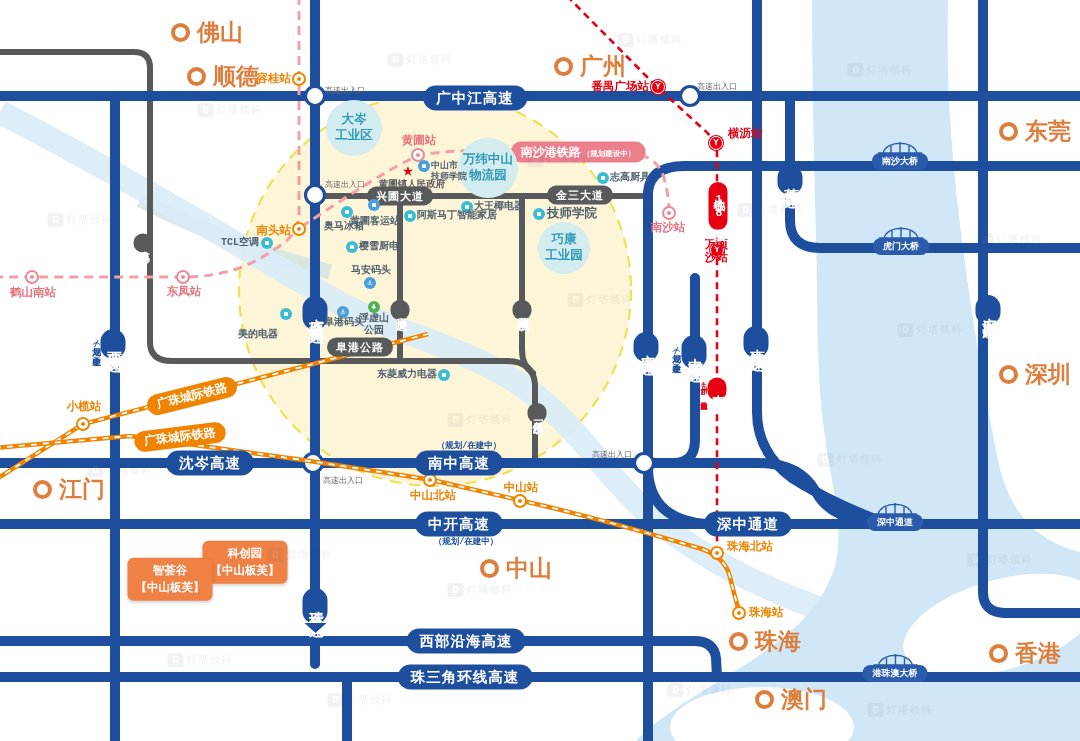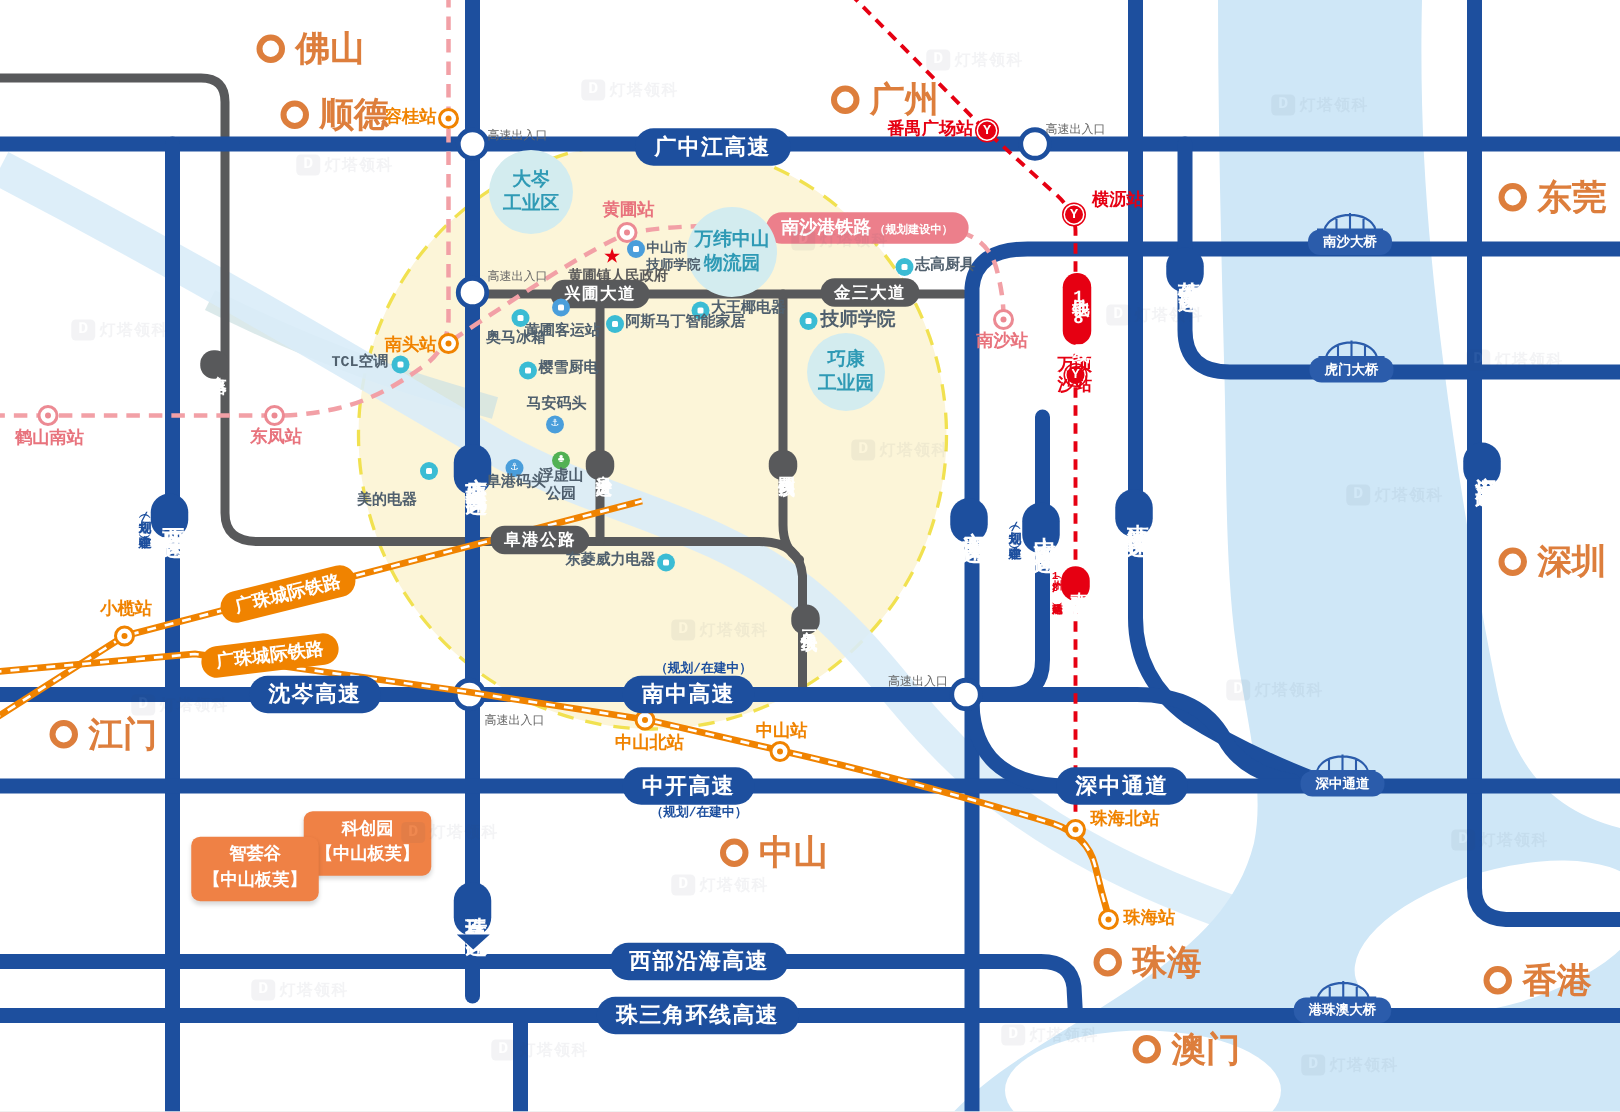--- a/index.html
+++ b/index.html
@@ -222,21 +222,21 @@
       <div class="hw-v" style="left: 315px; top: 313px;">广珠西线高速</div>
       <div class="hw-v pointed" style="left: 315px; top: 606px;">珠三角环线高速</div>
       <div class="hw-v" style="left: 646px; top: 347px;">广澳高速</div>
       <div class="hw-v" style="left: 694px; top: 352px;">中山东环高速</div>
       <div class="note-v" style="left: 676px; top: 352px;">（规划/在建中）</div>
       <div class="hw-v" style="left: 756px; top: 342px;">南沙港快速</div>
       <div class="hw-v" style="left: 790px; top: 180px;">莞佛高速</div>
       <div class="hw-v" style="left: 988px; top: 310px;">广深高速</div>
       <div class="rd-h" style="left: 400px; top: 196px;">兴圃大道</div>
       <div class="rd-h" style="left: 580px; top: 195px;">金三大道</div>
-      <div class="rd-h" style="left: 360px; top: 360px;">阜港公路</div>
+      <div class="rd-h" style="left: 360px; top: 347px;">阜港公路</div>
       <div class="rd-v" style="left: 400px; top: 310px;">阜沙大道</div>
       <div class="rd-v" style="left: 143px; top: 243px;">东阜路</div>
       <div class="rd-v" style="left: 522px; top: 310px;">黄圃快线</div>
       <div class="rd-v" style="left: 537px; top: 413px;">三角快线</div>
       <div class="rail-h rl-org" style="left: 192px; top: 396px; transform: translate(-50%, -50%) rotate(-14deg);">广珠城际铁路</div>
       <div class="rail-h rl-org" style="left: 180px; top: 437px; transform: translate(-50%, -50%) rotate(-7deg);">广珠城际铁路</div>
       <div class="rail-h rl-pink" style="left: 578px; top: 152px;"><span>南沙港铁路</span><span class="rail-note">（规划建设中）</span></div>
       <div class="rail-v rl-red" style="left: 717px; top: 389px;">南中珠城际铁路</div>
       <div class="note-v note-red" style="left: 703px; top: 389px;">（广州18号线南延）</div>
       <div class="rail-v rl-red" style="left: 718px; top: 206px;">地铁18号线</div>

